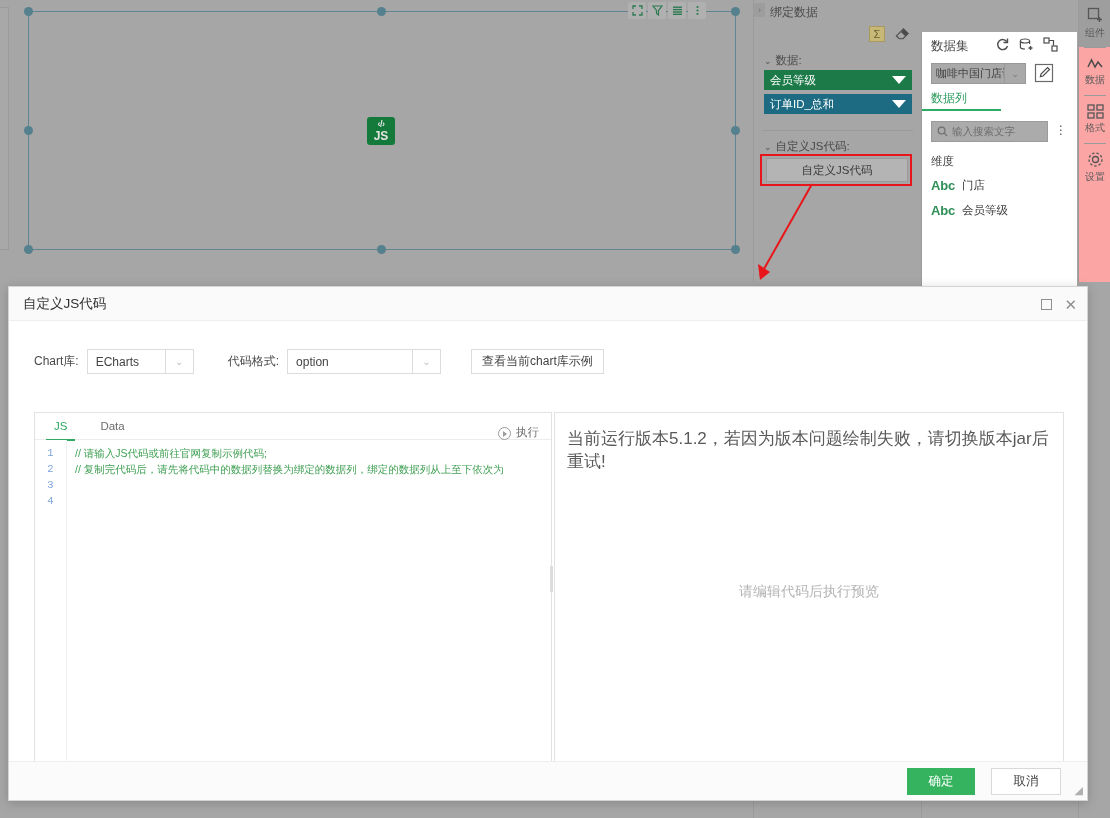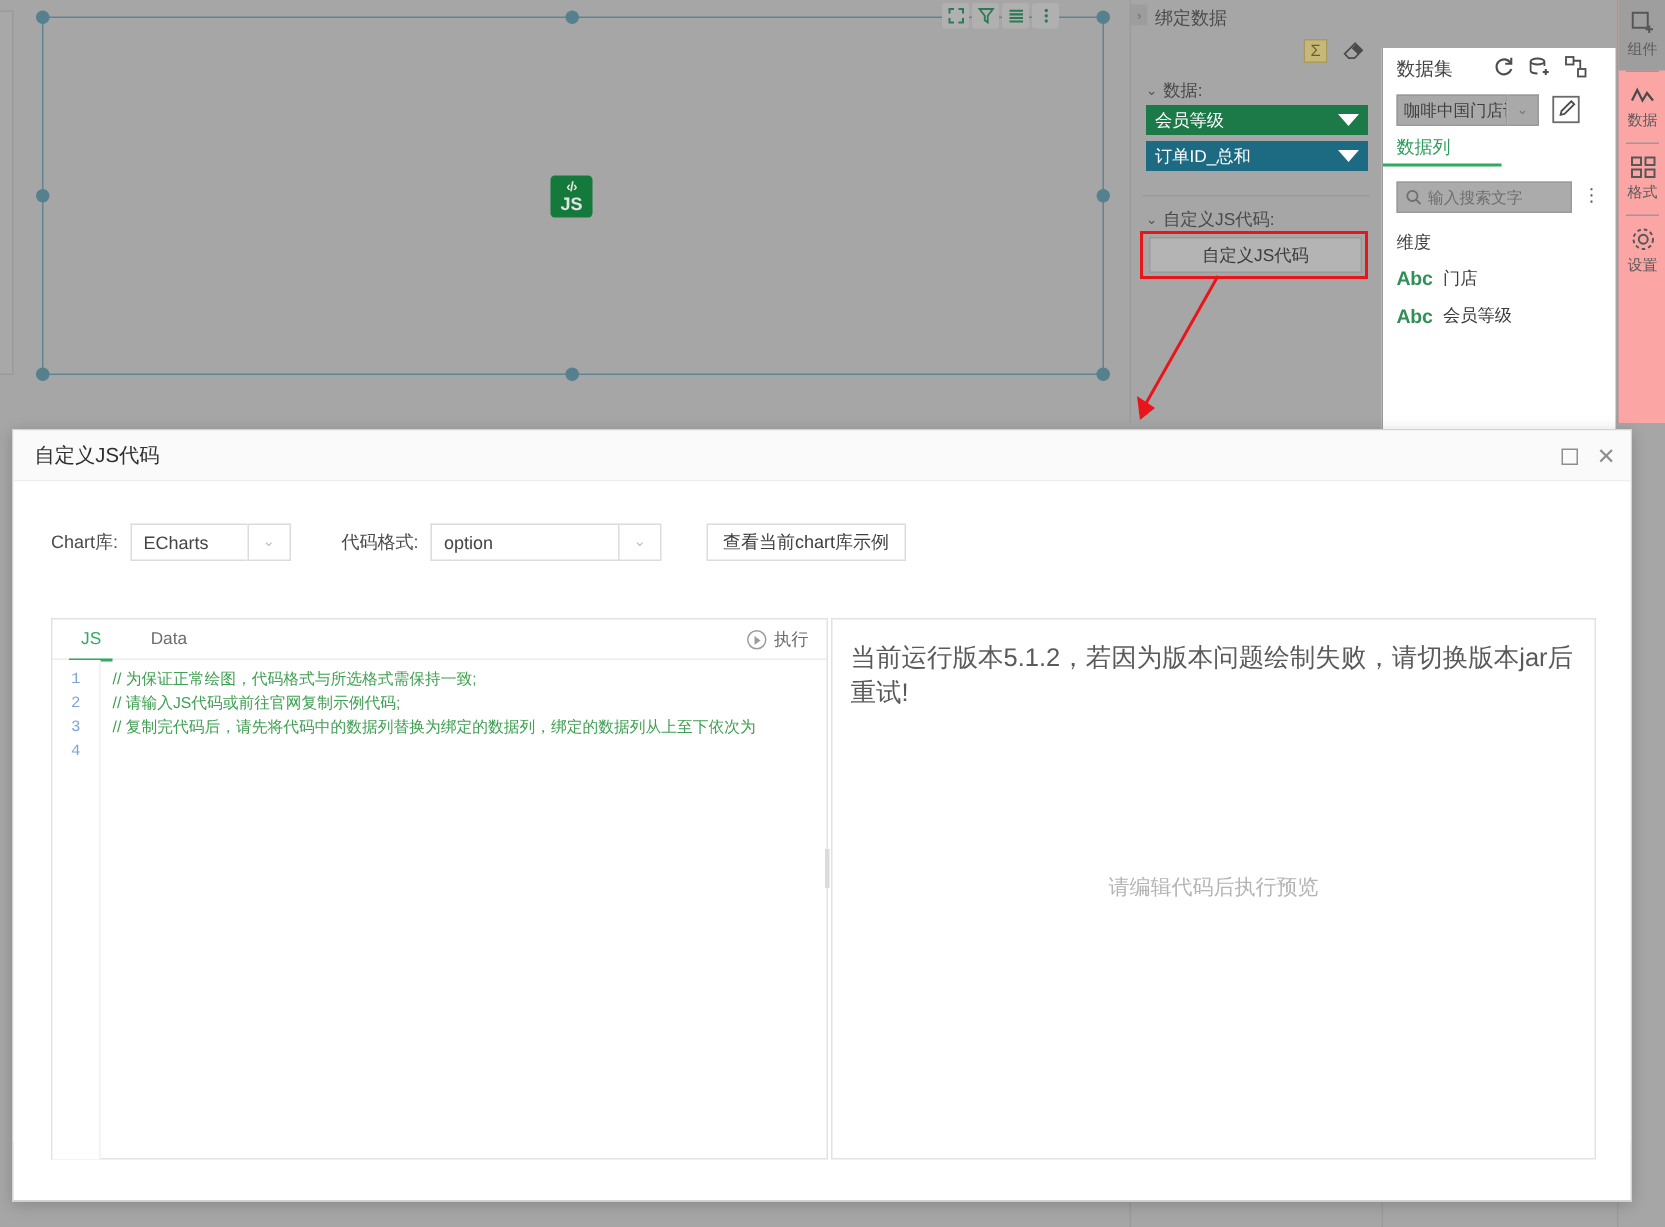--- a/index.html
+++ b/index.html
@@ -218,21 +218,21 @@
     display: flex; align-items: center;
   }
   .etab { font-size: 11.5px; color: #9a9a9a; padding: 0 0 0 0; margin-left: 19px; position: relative; height: 27px; display:flex; align-items:center;}
   .etab.active { color: #2faa62; }
   .etab.active:after {
     content:""; position:absolute; left:-8px; right:-8px; bottom:-1px; height:2px; background:#2faa62;
   }
   .etab-data { margin-left: 33px; color: #6d6d6d; }
   .run-btn {
     position: absolute; right: 12px; top: 0; height: 27px;
-    display: flex; align-items: center; gap: 5px; font-size: 11.5px; color: #6d6d6d;
+    display: flex; align-items: flex-end; gap: 5px; font-size: 11.5px; color: #6d6d6d;
   }
   .run-circle {
     width: 13px; height: 13px; border: 1px solid #9b9b9b; border-radius: 50%;
     display: flex; align-items: center; justify-content: center;
   }
   .run-tri { width:0;height:0;border-left:4px solid #9b9b9b;border-top:3px solid transparent;border-bottom:3px solid transparent; margin-left:1px;}
 
   .code-area { position: relative; height: 333px; overflow: hidden; display: flex; }
   .gutter {
     width: 32px; background: #fff; border-right: 1px solid #f0f0f0;
@@ -513,32 +513,36 @@
           </div>
         </div>
         <div class="code-area">
           <div class="gutter">
             <div>1</div>
             <div>2</div>
             <div>3</div>
             <div>4</div>
           </div>
           <div class="code-lines">
-            <div>// 为保证正常绘图，代码格式与所选格式需保持一致;</div>
             <div>// 请输入JS代码或前往官网复制示例代码;</div>
             <div>// 复制完代码后，请先将代码中的数据列替换为绑定的数据列，绑定的数据列从上至下依次为</div>
             <div>&nbsp;</div>
           </div>
         </div>
       </div>
 
       <div class="splitter"></div>
 
       <div class="preview-pane">
         <div class="preview-note">当前运行版本5.1.2，若因为版本问题绘制失败，请切换版本jar后重试!</div>
         <div class="preview-center">请编辑代码后执行预览</div>
       </div>
 
     </div>
 
+    <div class="modal-footer">
+      <div class="btn-ok">确定</div>
+      <div class="btn-cancel">取消</div>
+      <div class="resize-grip">◢</div>
+    </div>
   </div>
 
 </div>
 
 </body></html>

